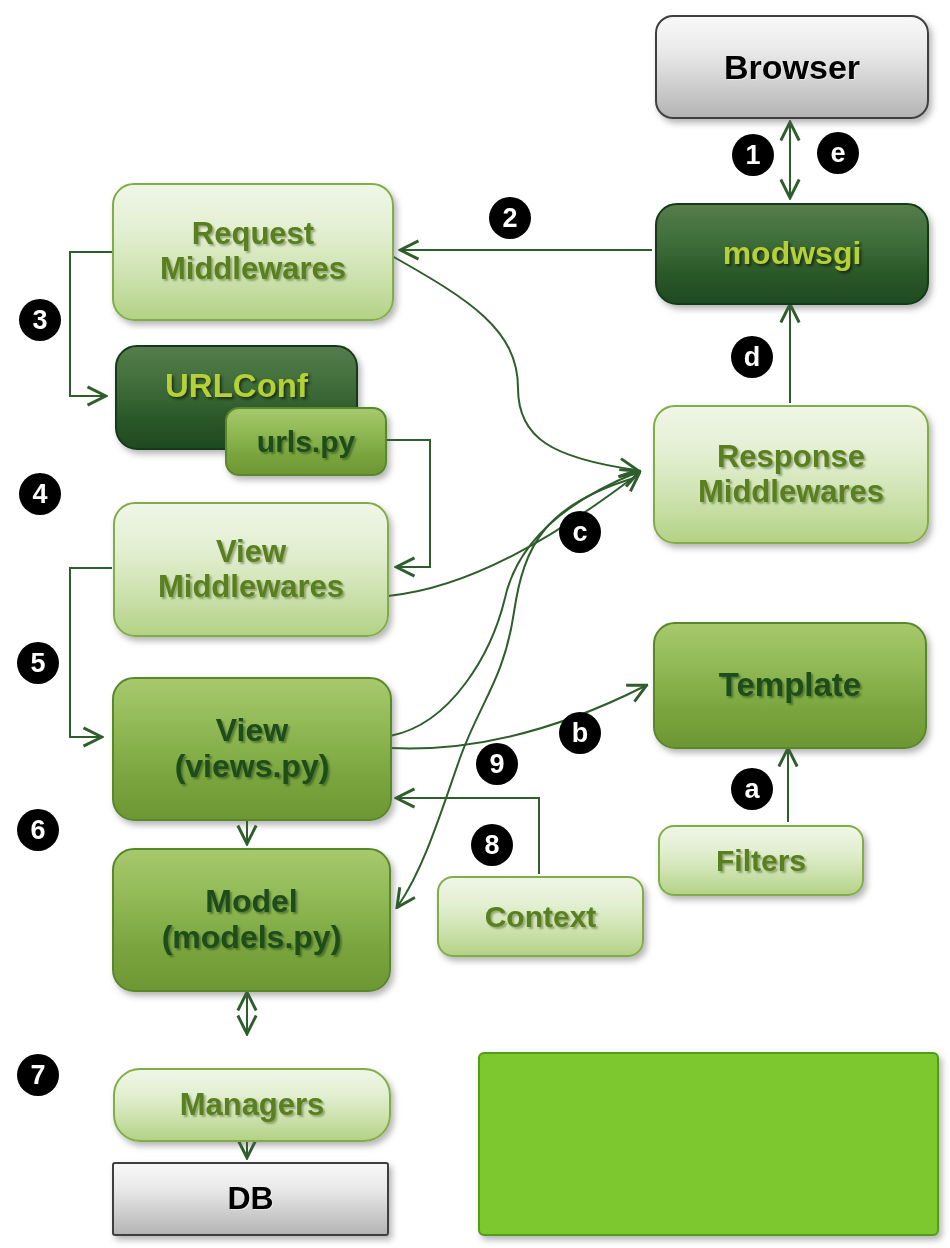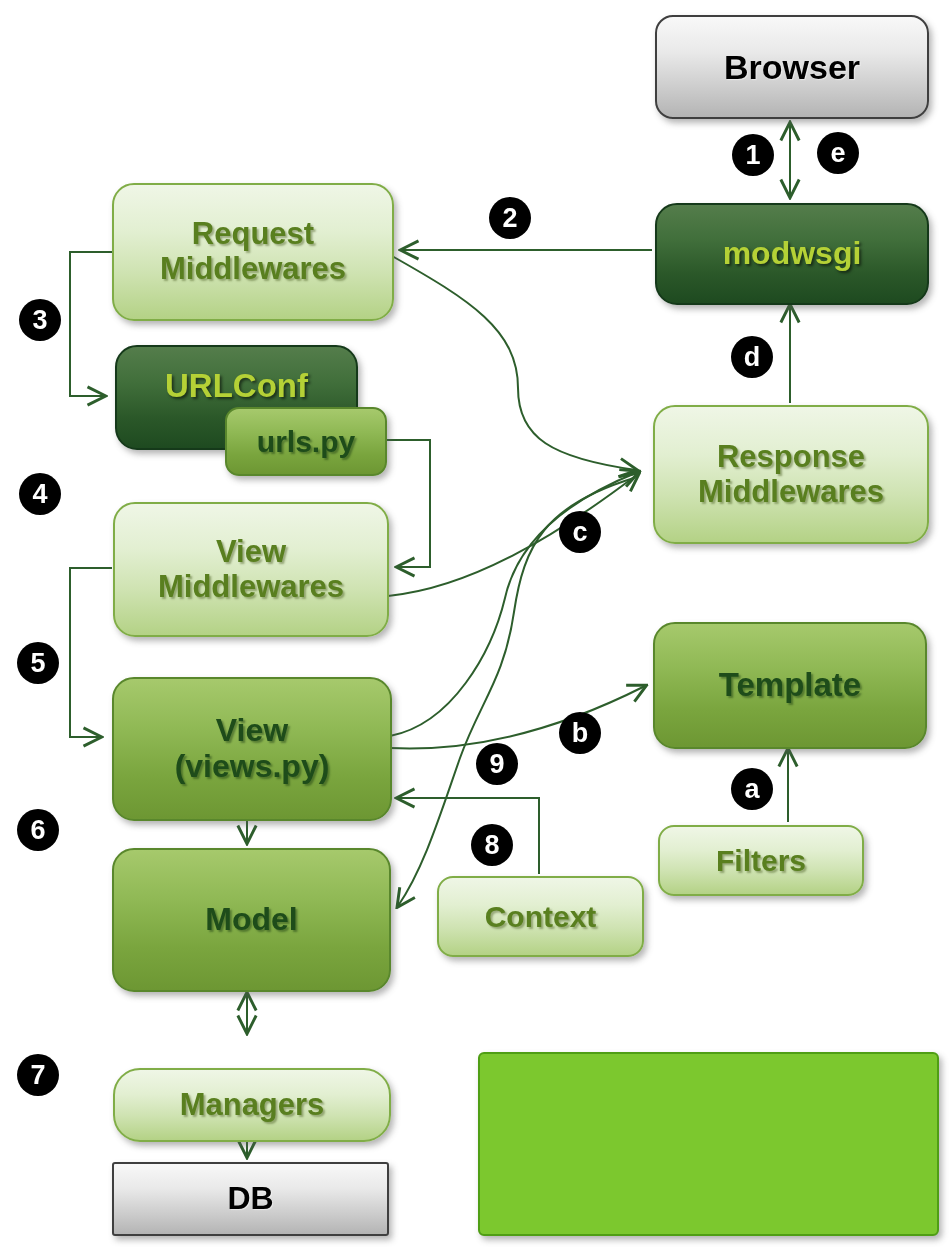--- a/index.html
+++ b/index.html
@@ -96,20 +96,21 @@
     <span class="ln">Middlewares</span>
   </div>
 
   <div class="node medium" style="left:112px;top:677px;width:276px;height:140px;font-size:32px">
     <span class="ln">View</span>
     <span class="ln">(views.py)</span>
   </div>
 
   <div class="node medium" style="left:112px;top:848px;width:275px;height:140px;font-size:32px">
     <span class="ln">Model</span>
+    <span class="ln">(models.py)</span>
   </div>
 
   <div class="node pale" style="left:113px;top:1068px;width:274px;height:70px;font-size:31px;border-radius:27px">
     <span class="ln">Managers</span>
   </div>
 
   <div class="node gray" style="left:112px;top:1162px;width:273px;height:70px;font-size:32px;border-radius:3px">
     <span class="ln">DB</span>
   </div>
 

